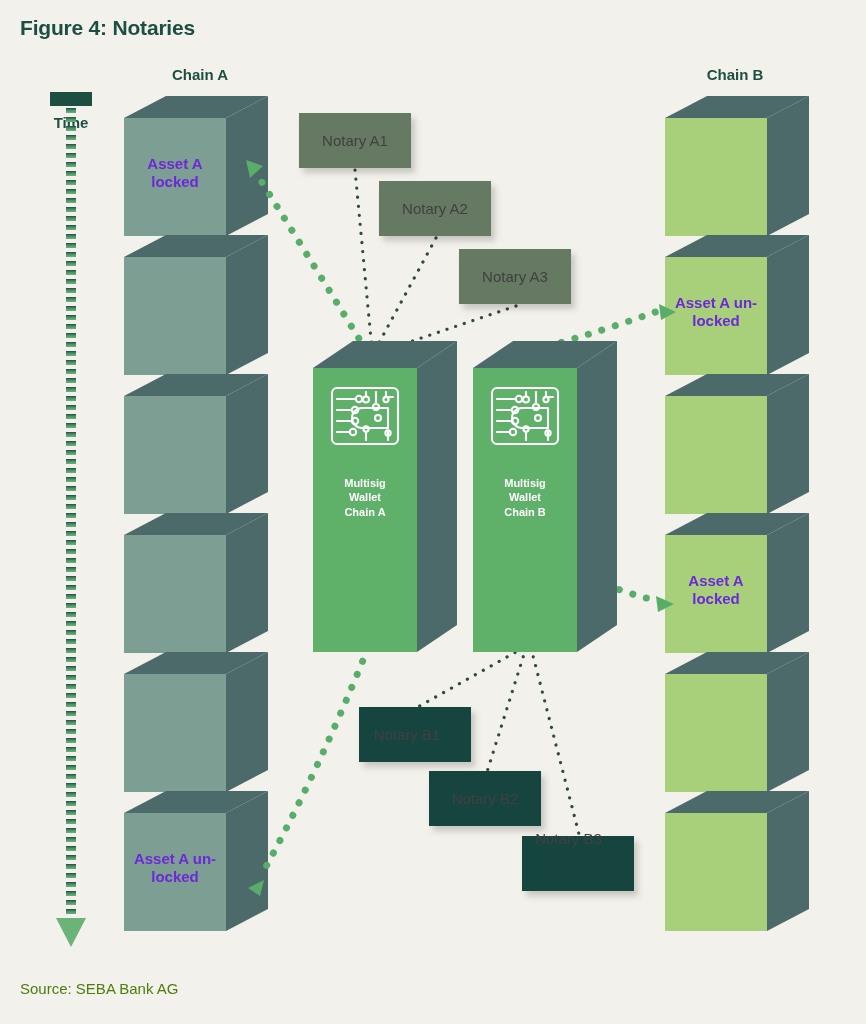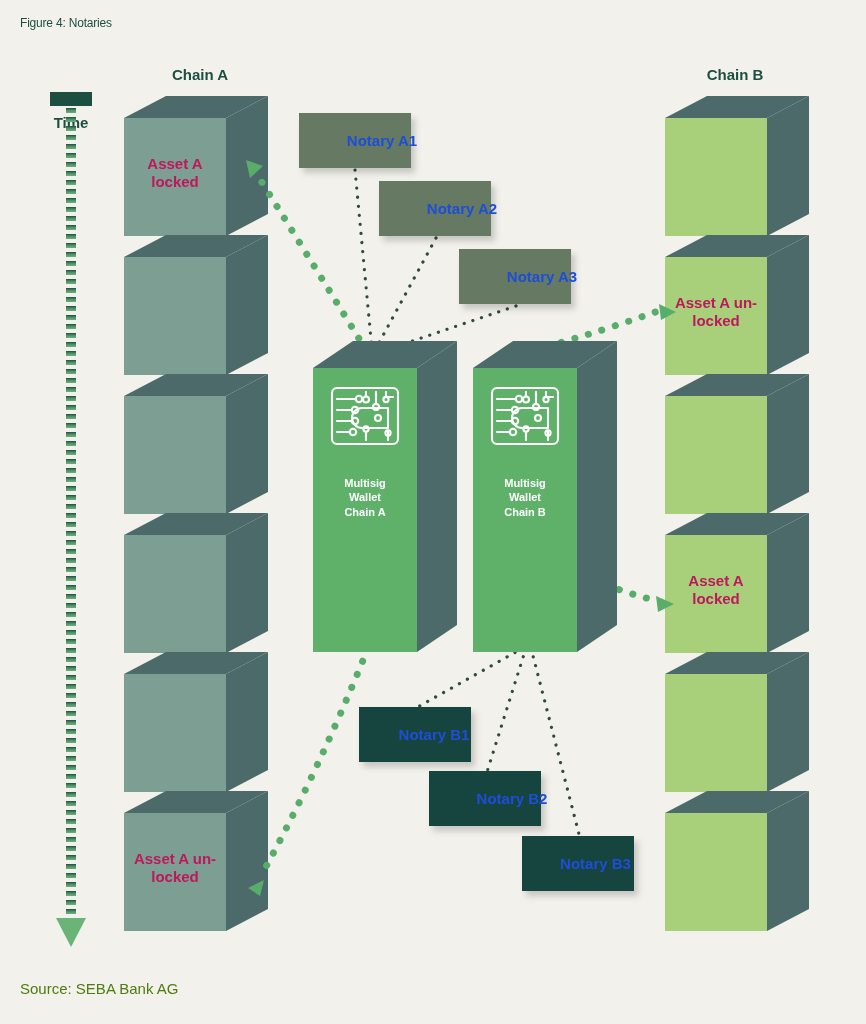--- a/index.html
+++ b/index.html
@@ -9,51 +9,50 @@
     font-family:"Liberation Sans", sans-serif;
     overflow:hidden;
     position:relative;
   }
   #root{position:absolute;inset:0;}
   svg.layer{position:absolute;left:0;top:0;width:866px;height:1024px;}
   .txt{position:absolute;}
 
   .fig-title{
     left:20px;top:16px;
-    font-size:12px;font-weight:normal;color:#1d4e42;
+    font-size:21px;font-weight:bold;color:#1d4e42;
     letter-spacing:-0.2px;
     text-align:right;
   }
   .source{
     left:20px;top:980px;
     font-size:15px;color:#4d7c0f;
   }
   .col-head{
     font-size:15px;font-weight:bold;color:#1d4e42;
     text-align:center;
   }
   .block-label{
     position:absolute;
-    color:#be185d;font-size:15px;font-weight:bold;
+    color:#6d28d9;font-size:15px;font-weight:bold;
     text-align:center;line-height:1.22;
     pointer-events:none;
   }
   .wallet-label{
     position:absolute;
     color:#ffffff;font-size:11px;font-weight:bold;
     text-align:center;line-height:1.30;
     pointer-events:none;
   }
   .notary-label{
     position:absolute;
-    color:#1d4ed8;font-size:15px;font-weight:bold;
+    color:#404040;font-size:15px;font-weight:normal;
     text-align:center;
     pointer-events:none;
     width:100%;
-    padding-left:27px;
   }
 </style>
 </head>
 <body>
 
 <div id="root">
 
   <div class="txt fig-title">Figure 4: Notaries</div>
   <div class="txt source">Source: SEBA Bank AG</div>
 
@@ -303,15 +302,15 @@
     <div>Wallet</div>
     <div>Chain B</div>
   </div>
 
   <div class="notary-label" style="left:299px;top:132px;width:112px;">Notary A1</div>
   <div class="notary-label" style="left:379px;top:200px;width:112px;">Notary A2</div>
   <div class="notary-label" style="left:459px;top:268px;width:112px;">Notary A3</div>
 
   <div class="notary-label" style="left:359px;top:726px;width:96px;">Notary B1</div>
   <div class="notary-label" style="left:429px;top:790px;width:112px;">Notary B2</div>
-  <div class="notary-label" style="left:522px;top:855px;width:93px;">Notary B3</div>
+  <div class="notary-label" style="left:522px;top:830px;width:93px;">Notary B3</div>
 
 </div>
 
 </body></html>

